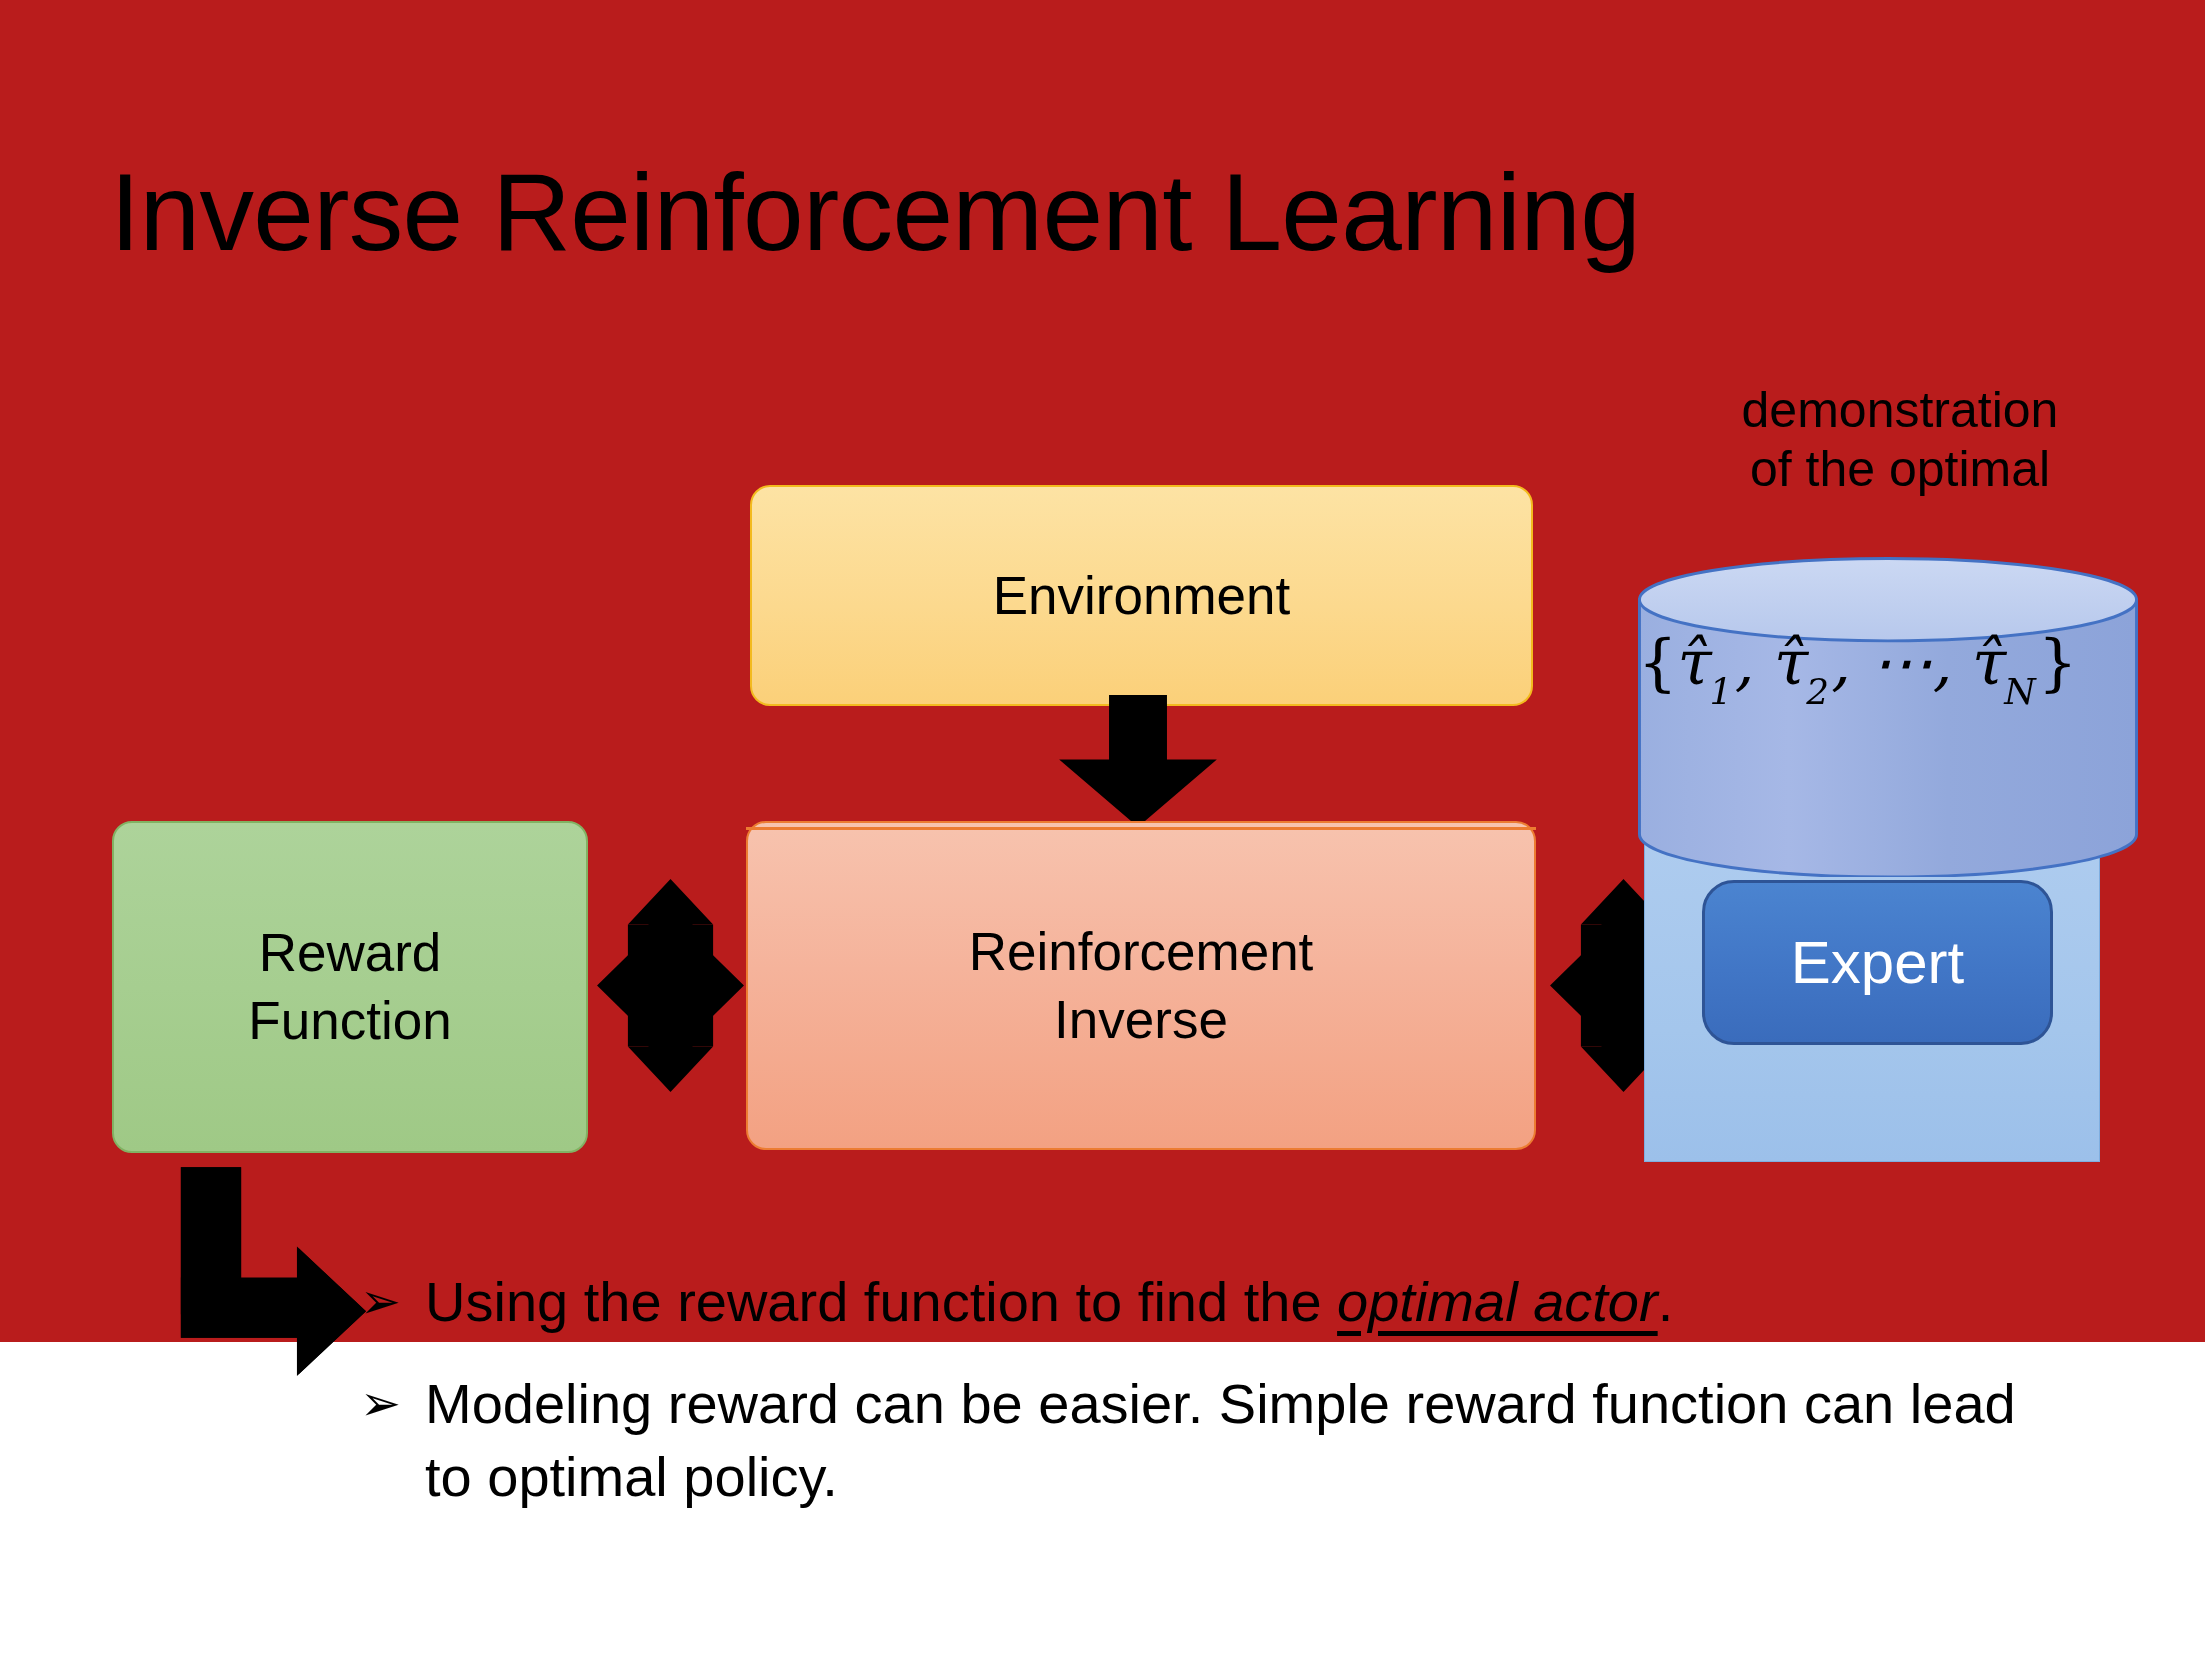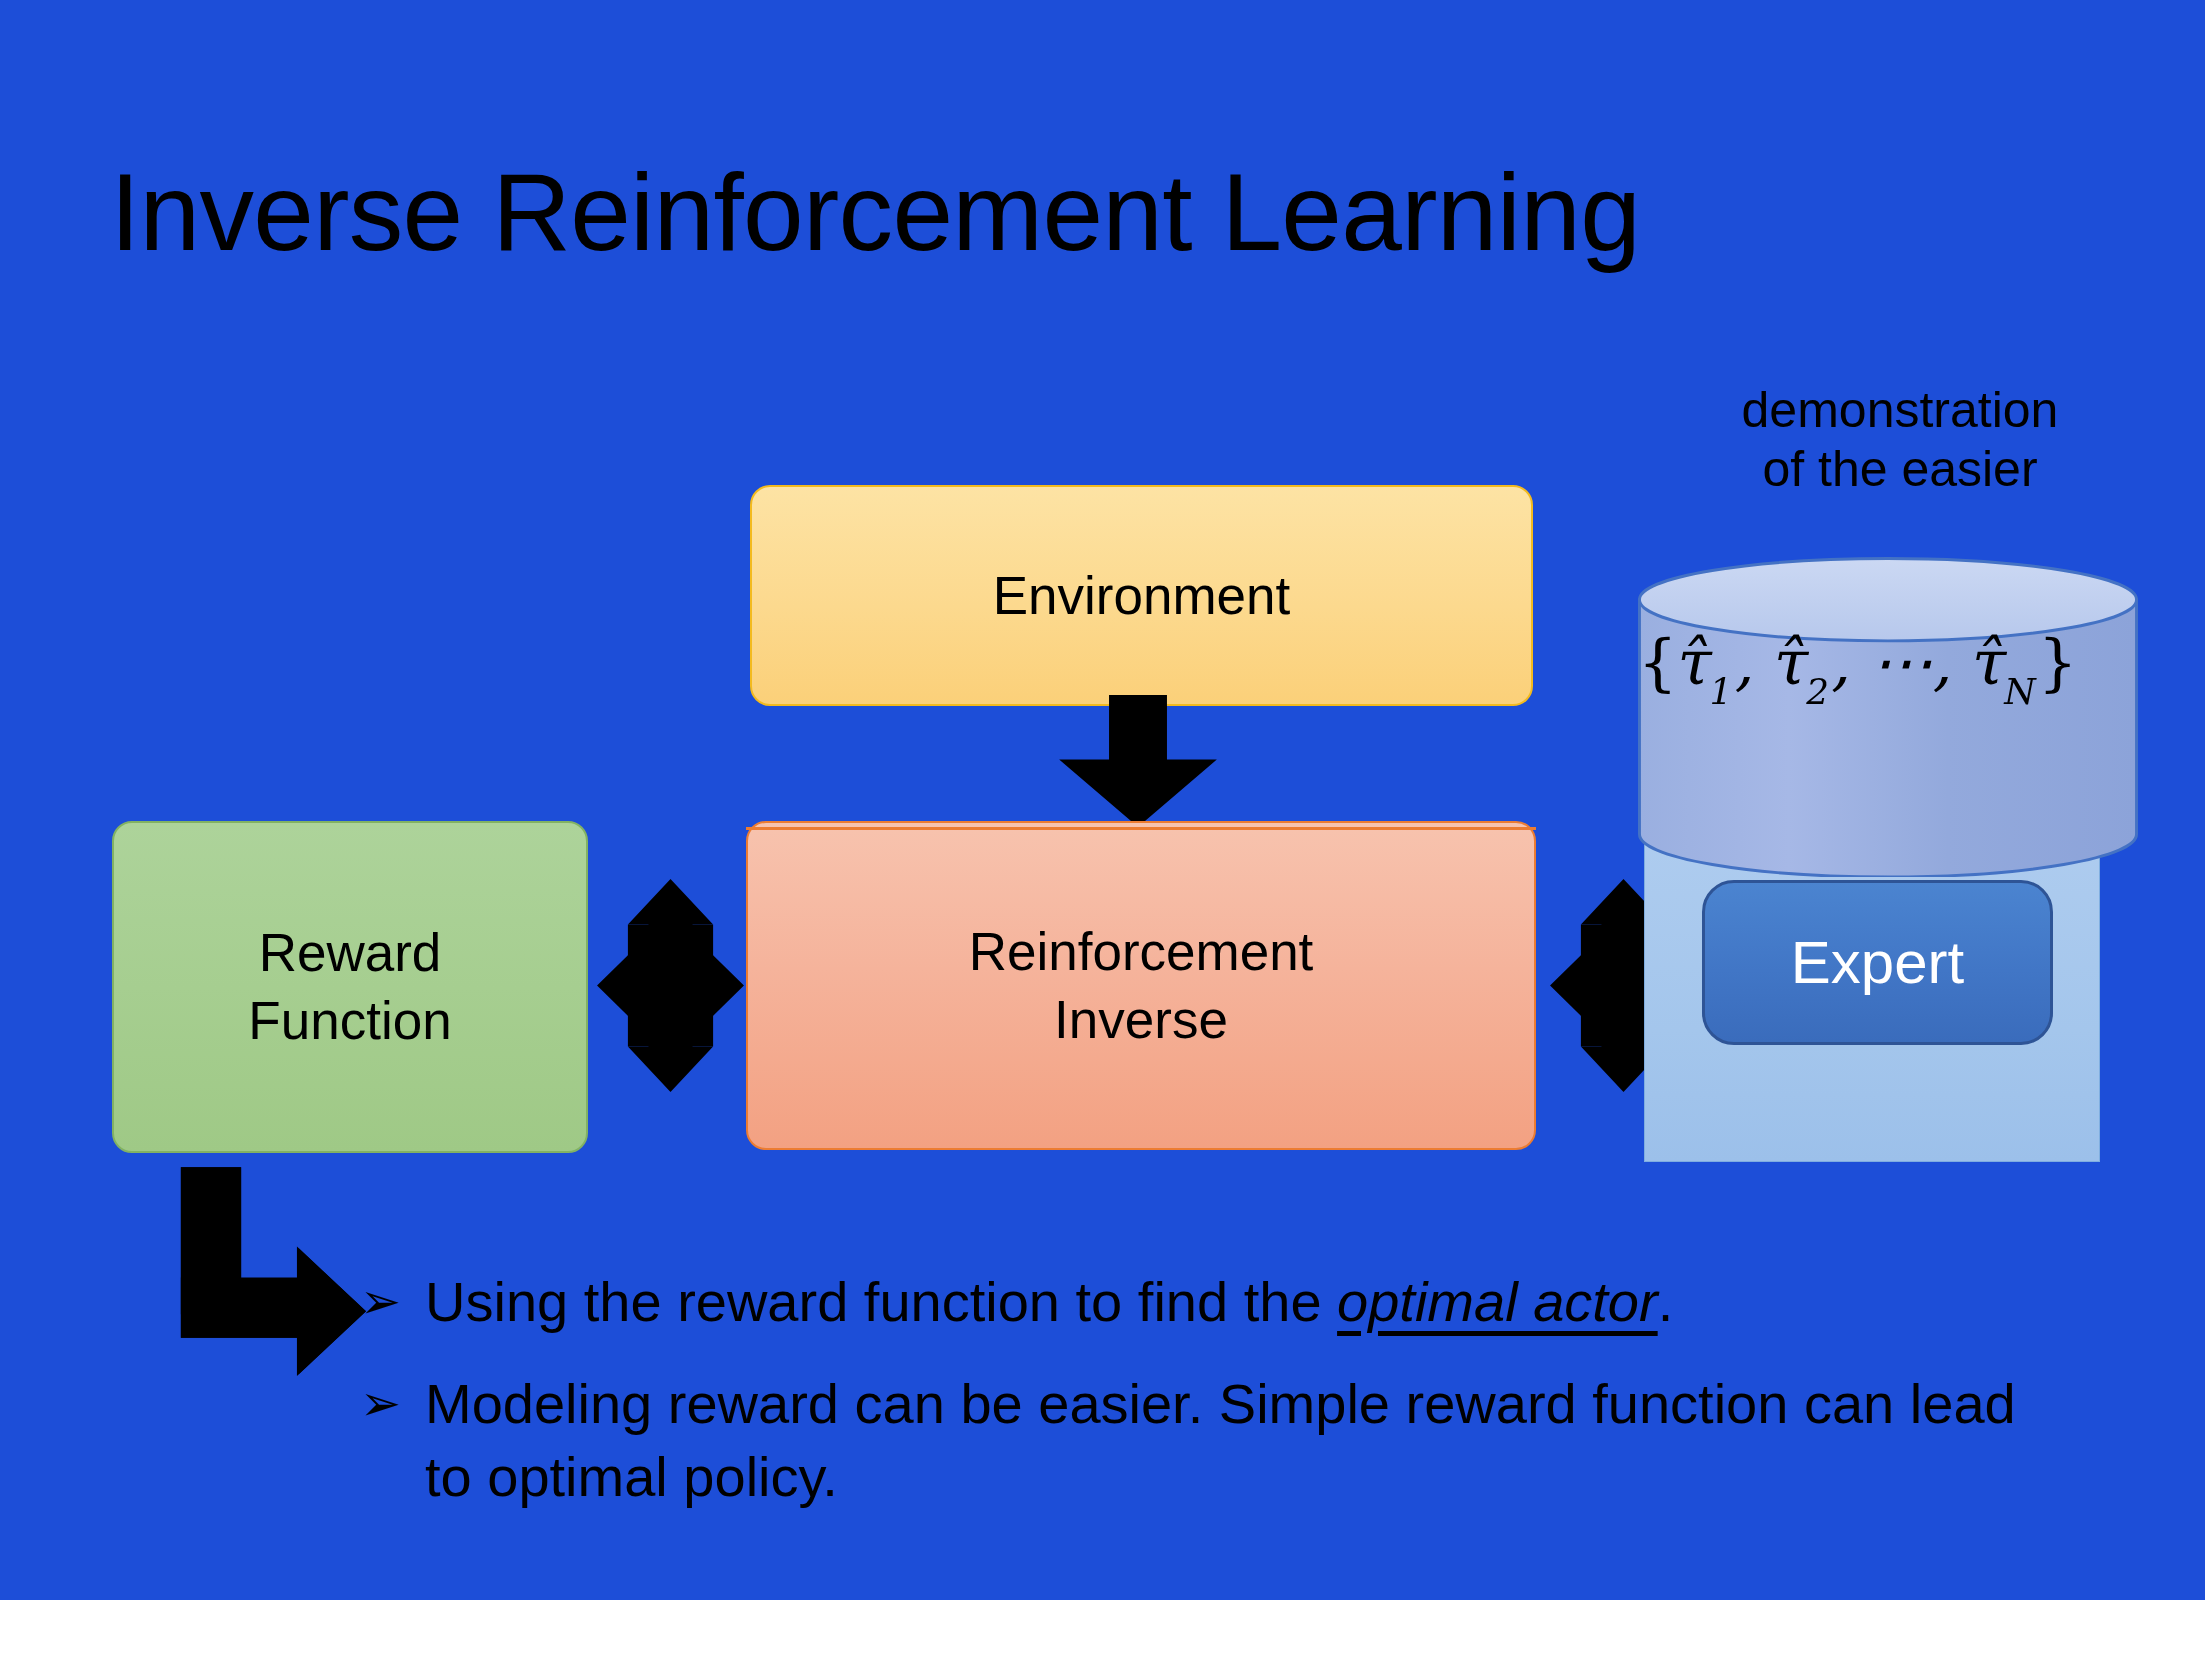--- a/index.html
+++ b/index.html
@@ -13,22 +13,22 @@
     position: relative;
     overflow: hidden;
     font-family: "Liberation Sans", sans-serif;
     color: #000000;
   }
 
   #slide {
     position: absolute;
     left: 0; top: 0;
     width: 2205px;
-    height: 1600px;
-    background: #1d4ed8;
+    height: 1342px;
+    background: #b91c1c;
   }
 
   
   .slide-title {
     position: absolute;
     left: 110px;
     top: 158px;
     width: 1985px;
     font-size: 109px;
     line-height: 1.0;
@@ -246,21 +246,21 @@
 
   <div class="arrow-svg" style="left:1550px; top:879px;">
     <svg width="147" height="213" viewBox="0 0 200 290">
       <polygon points="0,145 58,88 58,116 142,116 142,88 200,145 142,202 142,174 58,174 58,202" fill="#000000"></polygon>
       <polygon points="100,0 158,62 130,62 130,228 158,228 100,290 42,228 70,228 70,62 42,62" fill="#000000"></polygon>
       <rect x="42" y="62" width="116" height="166" fill="#000000"></rect>
     </svg>
   </div>
 
   <div class="demo-caption">demonstration
-of the easier</div>
+of the optimal</div>
 
   <div id="expert-panel"></div>
 
   <div id="cylinder">
     <svg viewBox="0 0 680 435" preserveAspectRatio="none">
       <defs>
         <linearGradient id="cylBody" x1="0" y1="0" x2="1" y2="0">
           <stop offset="0%" stop-color="#9AAFE0"></stop>
           <stop offset="30%" stop-color="#A6B8E6"></stop>
           <stop offset="62%" stop-color="#93A9DC"></stop>

